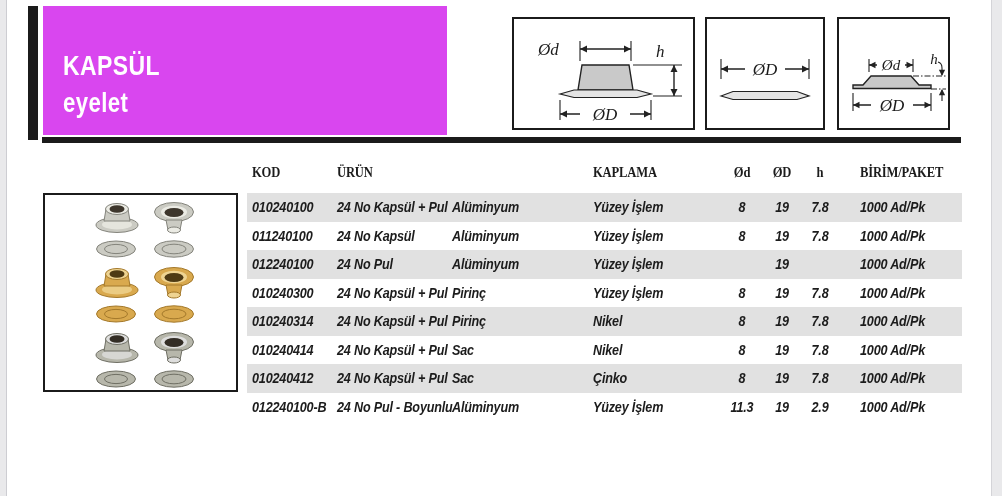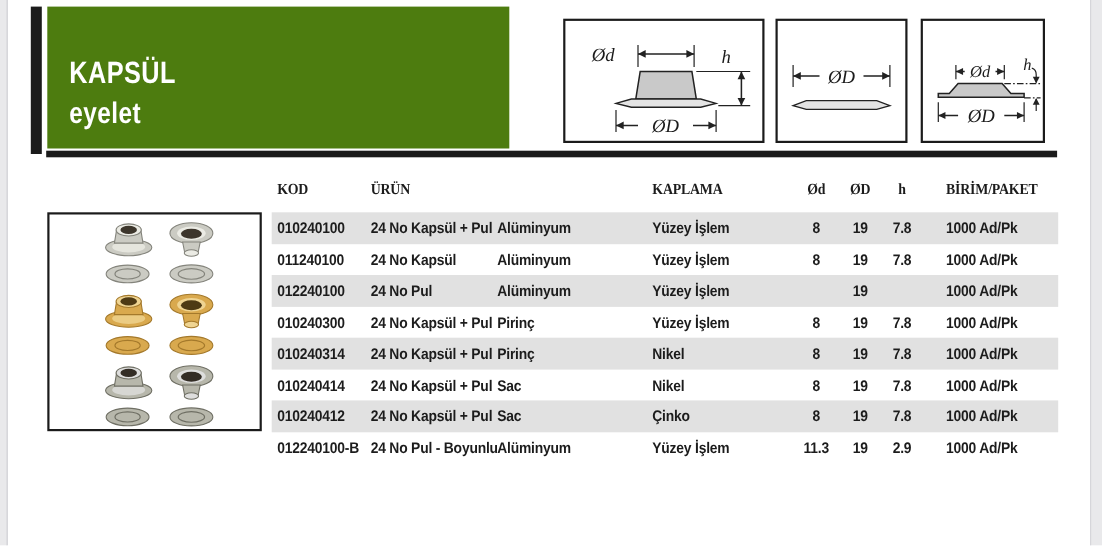--- a/index.html
+++ b/index.html
@@ -7,21 +7,21 @@
     width:1002px;height:496px;background:#ffffff;
     font-family:"Liberation Sans", sans-serif;
     position:relative;overflow:hidden;color:#1c1c1c;
   }
   
   .edge{position:absolute;top:0;height:496px;background:#e9e9eb;}
   .edge-left{left:0;width:6px;border-right:1px solid #cdcdd2;}
   .edge-right{right:0;width:10px;border-left:1px solid #d4d4d8;}
   
   .accent-bar{position:absolute;left:28px;top:6px;width:10px;height:134px;background:#1b1b1b;}
-  .header-box{position:absolute;left:43px;top:6px;width:404px;height:129px;background:#4d7c0f;padding-left:16px;}
+  .header-box{position:absolute;left:43px;top:6px;width:404px;height:129px;background:#d946ef;}
   .title1,.title2{position:absolute;left:20px;color:#ffffff;font-weight:bold;
     transform:scaleX(.82);transform-origin:0 50%;letter-spacing:.5px;white-space:nowrap;}
   .title1{top:44px;font-size:28px;}
   .title2{top:82px;font-size:27px;}
   .header-rule{position:absolute;left:42px;top:137px;width:919px;height:6px;background:#1b1b1b;}
   
   .dbox{position:absolute;top:17px;height:113px;background:#ffffff;border:2px solid #1b1b1b;box-sizing:border-box;}
   #dg1{left:512px;width:183px;}
   #dg2{left:705px;width:120px;}
   #dg3{left:837px;width:113px;}
@@ -37,21 +37,21 @@
   
   .photo-frame{position:absolute;left:43px;top:193px;width:195px;height:199px;background:#fff;
     border:2px solid #1b1b1b;box-sizing:border-box;}
   .nickel .m-base{fill:#cbcbc3;} .nickel .m-light{fill:#ebebe4;} .nickel .m-dark{stroke:#84847c;} .nickel .m-hole{fill:#3d362c;}
   .brass  .m-base{fill:#d9a94e;} .brass  .m-light{fill:#efd492;} .brass  .m-dark{stroke:#a4792b;} .brass  .m-hole{fill:#4e3a14;}
   .antiq  .m-base{fill:#b7b7ab;} .antiq  .m-light{fill:#dededd4;} .antiq  .m-dark{stroke:#6f6f64;} .antiq  .m-hole{fill:#332d25;}
   .antiq  .m-light{fill:#dededd;}
   .m-dark{fill:none;stroke-width:1;}
   
   .thead{position:absolute;left:247px;top:158px;width:715px;height:30px;font-family:Liberation Serif, serif;}
-  .tbody{position:absolute;left:247px;top:193px;width:715px;}
+  .tbody{position:absolute;left:247px;top:193px;width:715px;font-style:italic;}
   .trow{position:relative;height:28.5px;}
   .trow:nth-child(odd){background:#e1e1e1;}
   .cell{position:absolute;top:0;height:100%;display:flex;align-items:center;
     font-size:14px;font-weight:bold;letter-spacing:-.2px;white-space:nowrap;}
   .cell-l{transform:scaleX(.9);transform-origin:0 50%;}
   .cell-c{justify-content:center;transform:scaleX(.9);transform-origin:50% 50%;}
   .c-kod{left:5px;width:110px;}
   .c-urun{left:90px;width:118px;}
   .c-malzeme{left:205px;width:135px;}
   .c-kaplama{left:346px;width:130px;}

